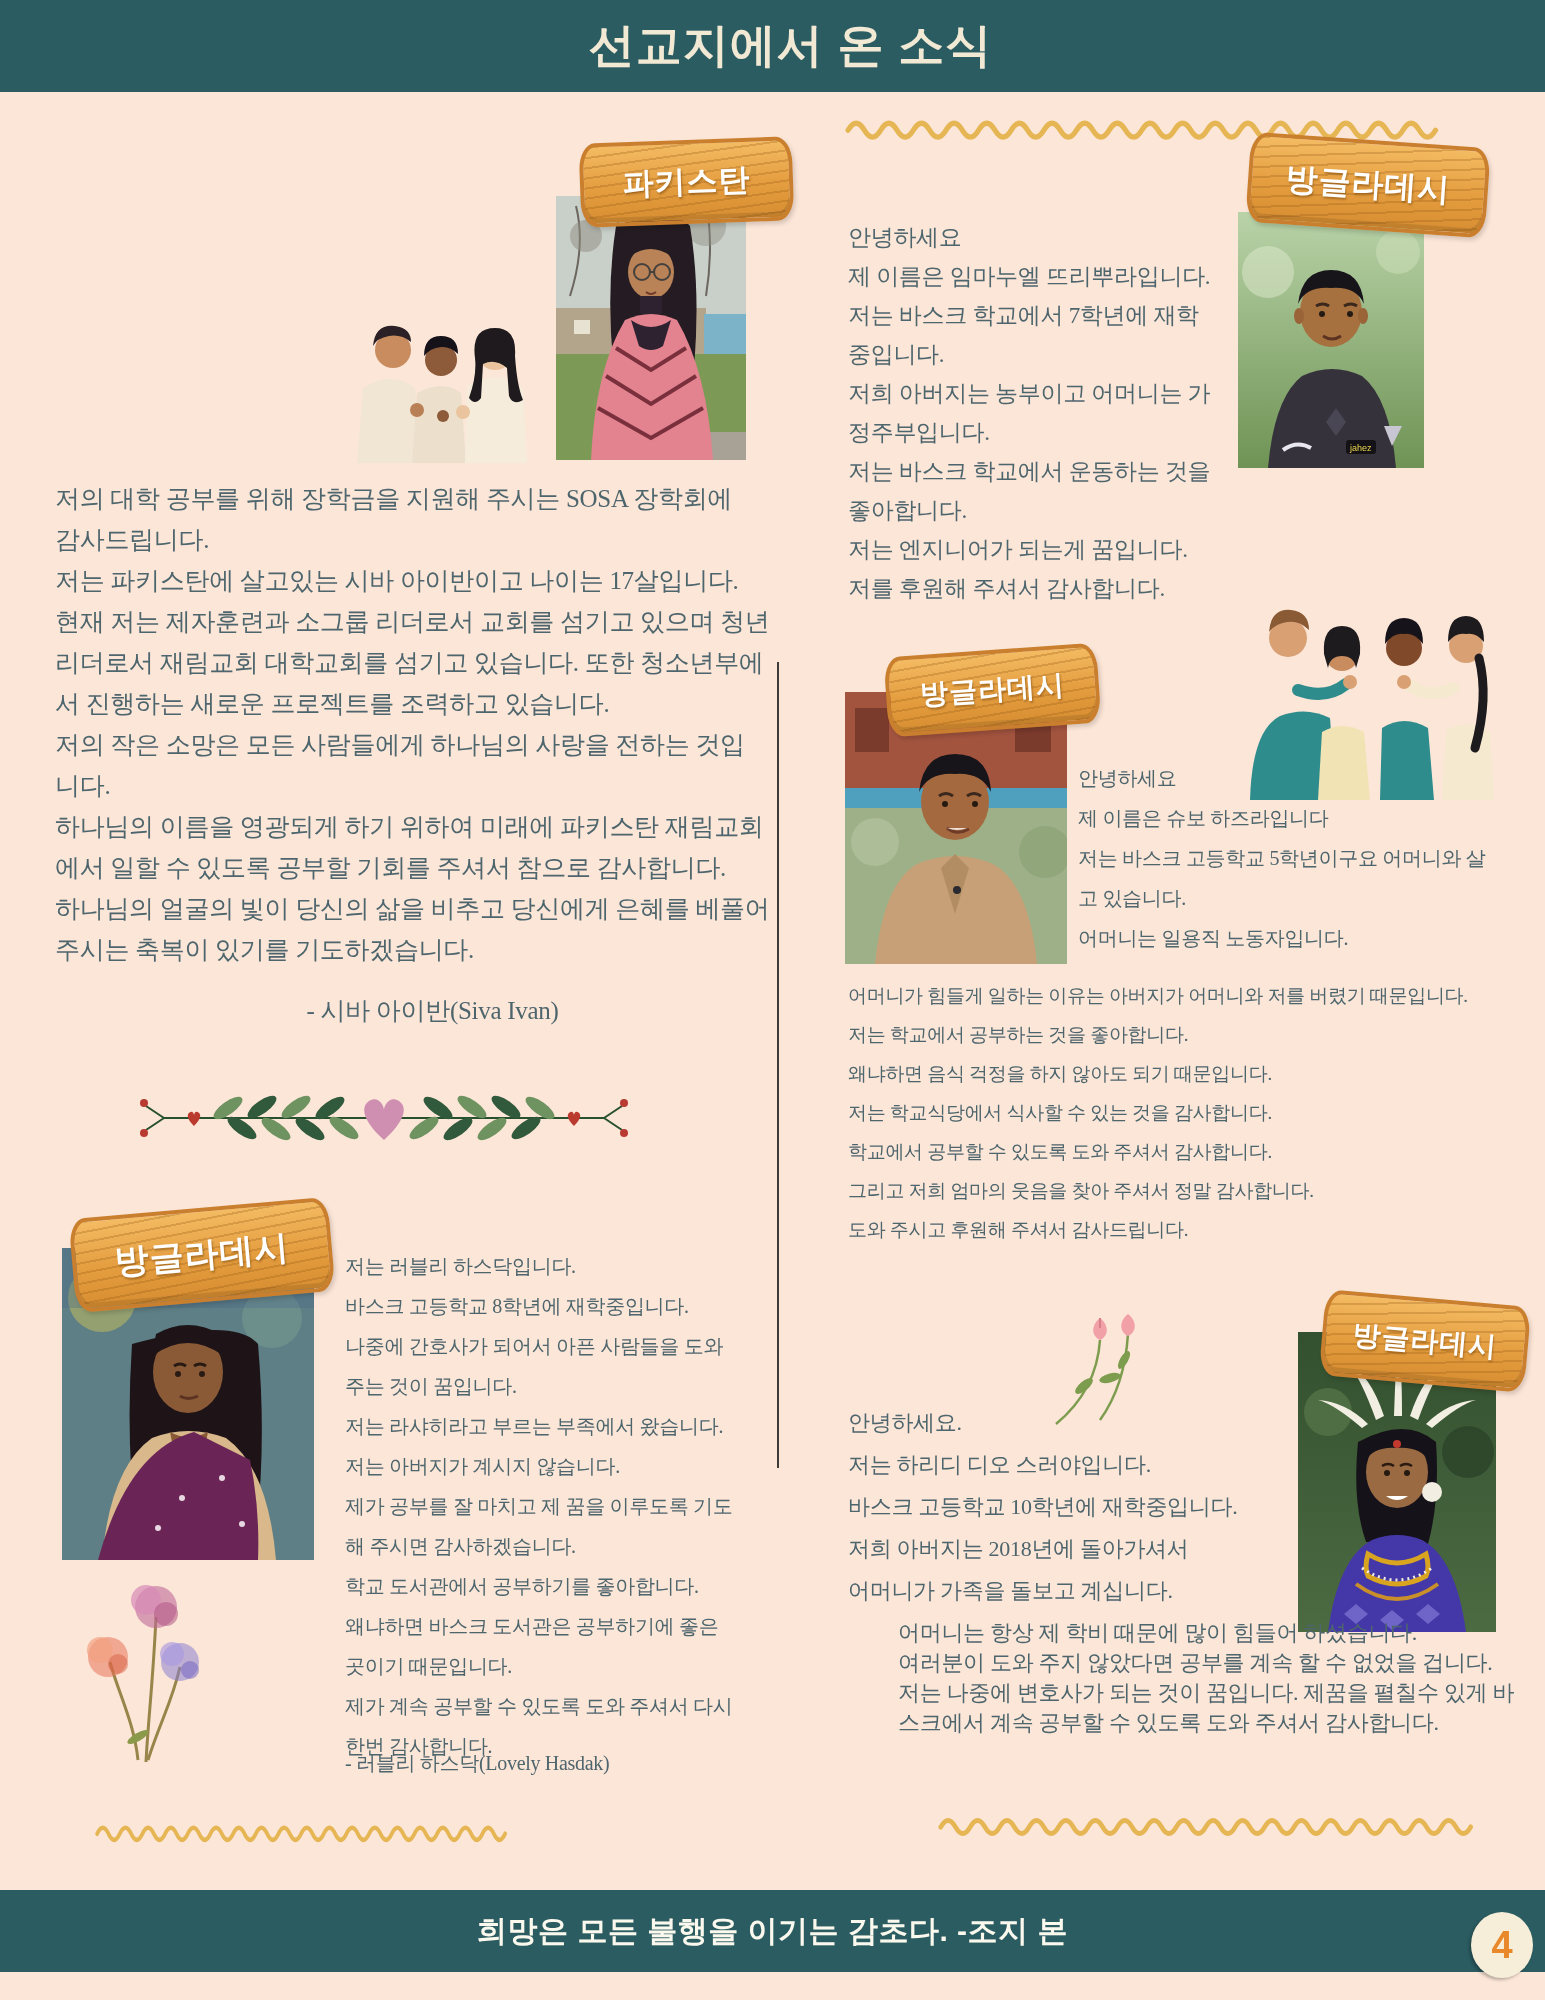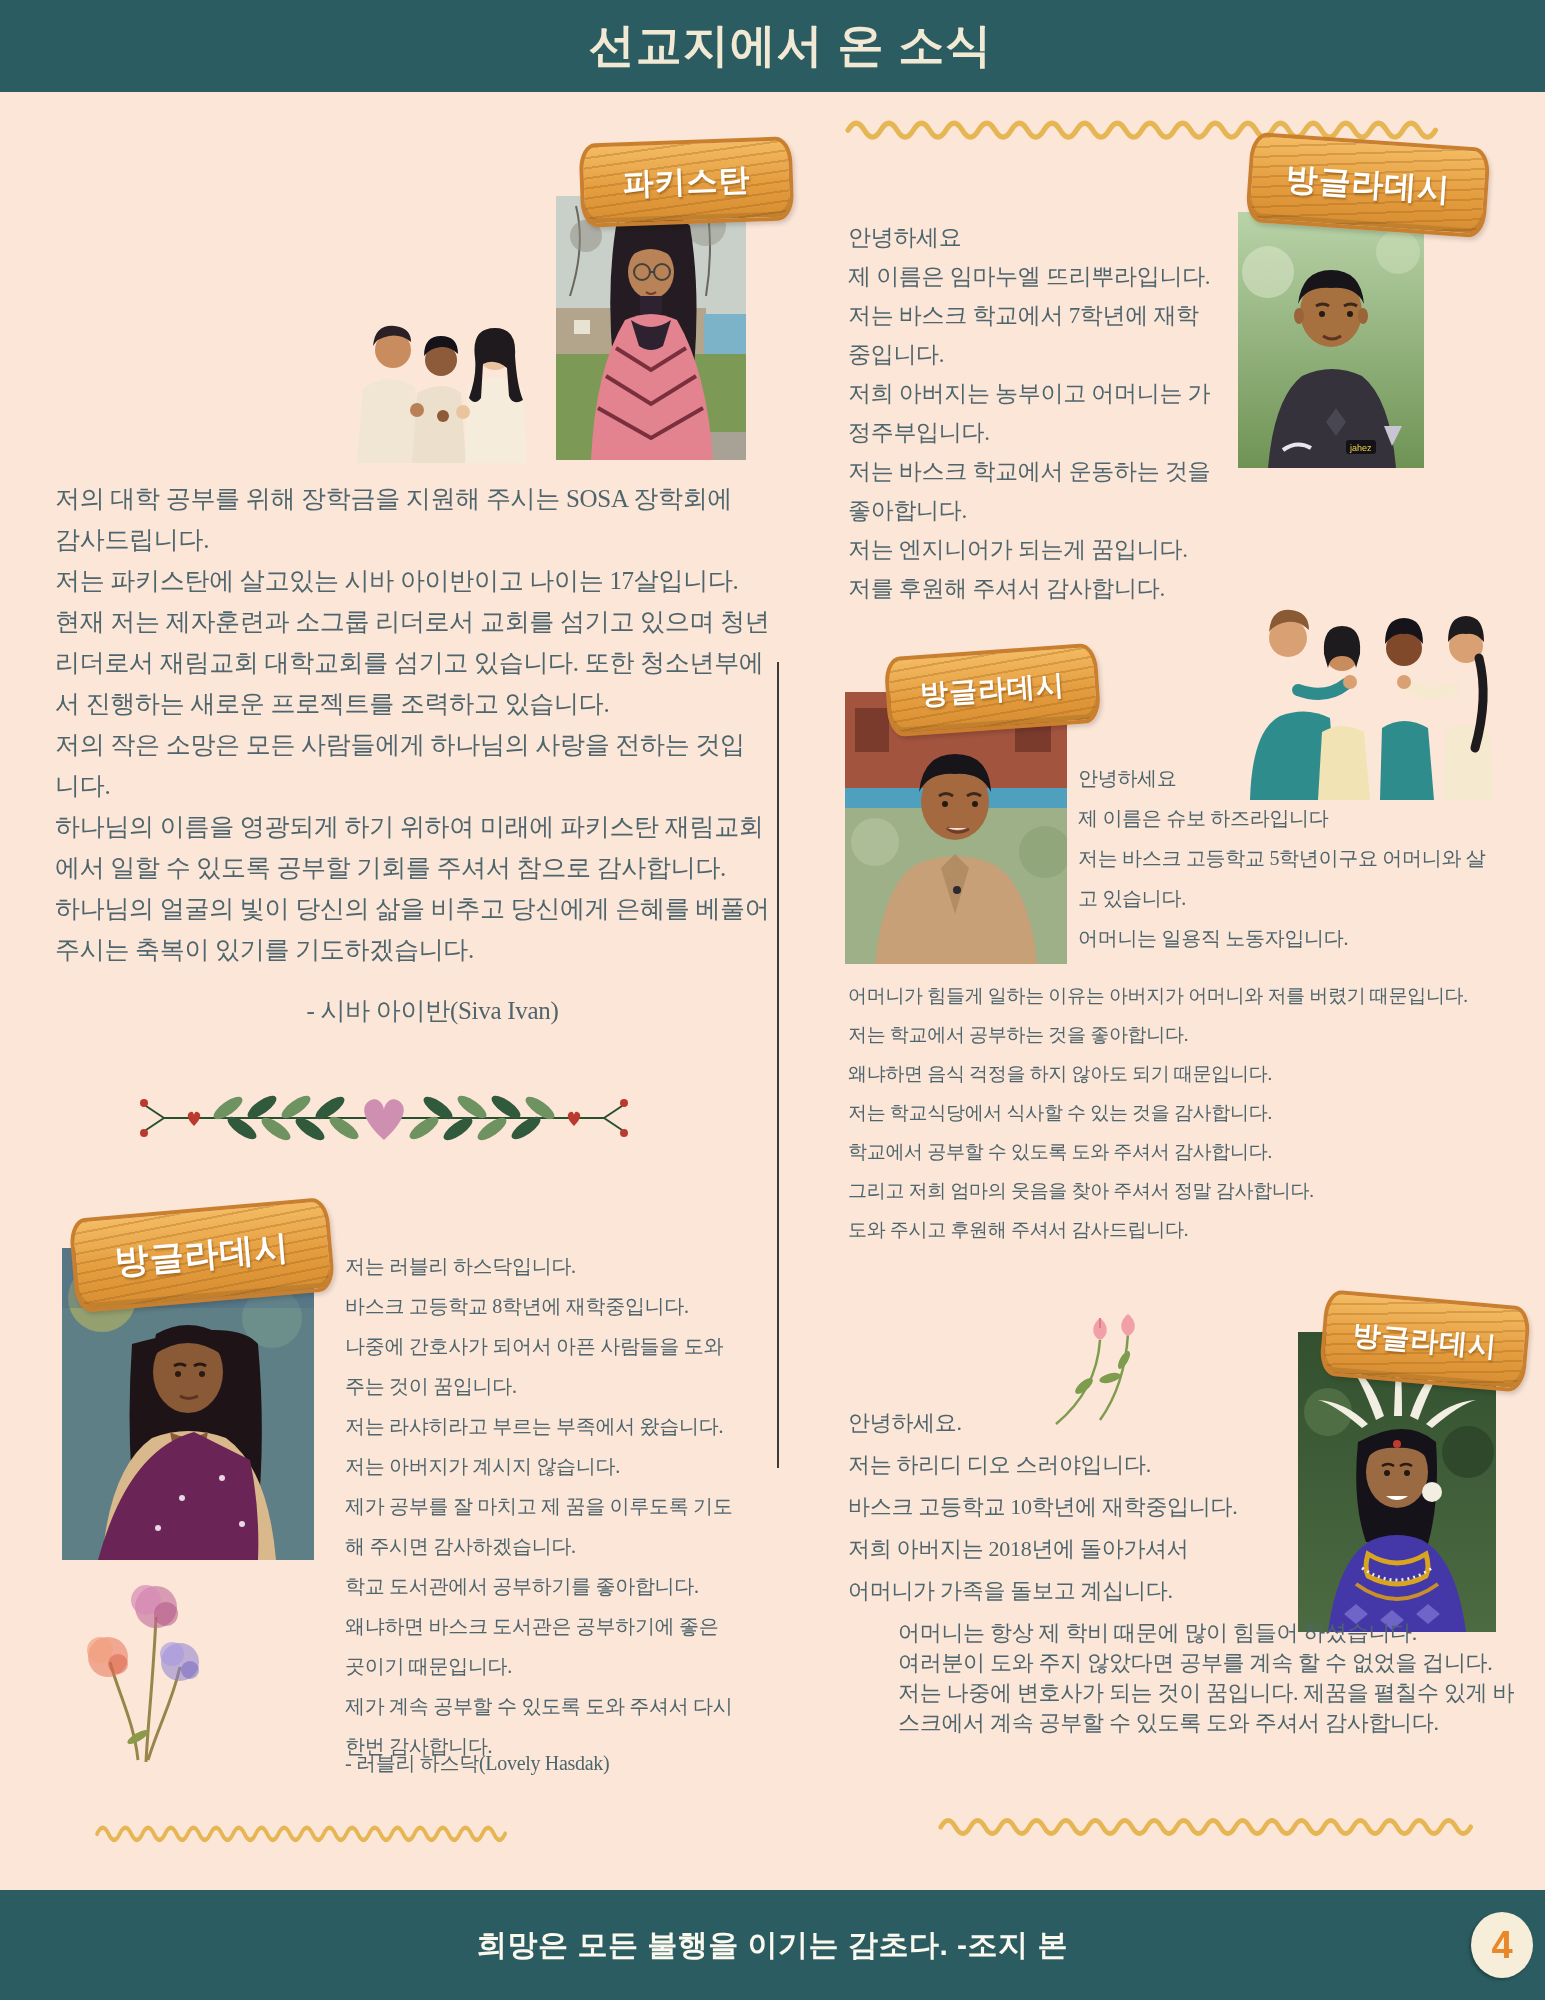--- a/index.html
+++ b/index.html
@@ -4,21 +4,21 @@
 <style>
   html,body{margin:0;padding:0;background:#888;}
   #page{position:relative;width:1545px;height:2000px;background:#fce6d8;overflow:hidden;
         font-family:"Liberation Serif","DejaVu Serif",serif;}
   .abs{position:absolute;}
   
   .bar{left:0;width:1545px;background:#2b5c61;}
   #header{top:0;height:92px;display:flex;align-items:center;justify-content:center;}
   #page-title{color:#f1e9d4;font-family:"Liberation Sans","DejaVu Sans",sans-serif;
               font-weight:bold;font-size:46px;letter-spacing:1px;margin-left:36px;}
-  #footer{top:1890px;height:110px;display:flex;align-items:center;justify-content:center;}
+  #footer{top:1890px;height:82px;display:flex;align-items:center;justify-content:center;}
   #footer-quote{color:#fbf8ee;font-family:"Liberation Sans","DejaVu Sans",sans-serif;
                 font-weight:bold;font-size:30px;letter-spacing:.5px;}
   #page-badge{position:absolute;right:12px;top:22px;width:62px;height:66px;border-radius:50%;
               background:#f6eed8;display:flex;align-items:center;justify-content:center;
               box-shadow:-2px 2px 3px rgba(0,0,0,.25);}
   #page-badge span{color:#e8882a;font-size:38px;font-weight:bold;
                    font-family:"Liberation Sans","DejaVu Sans",sans-serif;}
   
   .bt{color:#4d656c;white-space:pre-line;letter-spacing:-0.3px;}
   #pull-quote{left:55px;top:168px;width:460px;white-space:pre-line;color:#2f646c;

